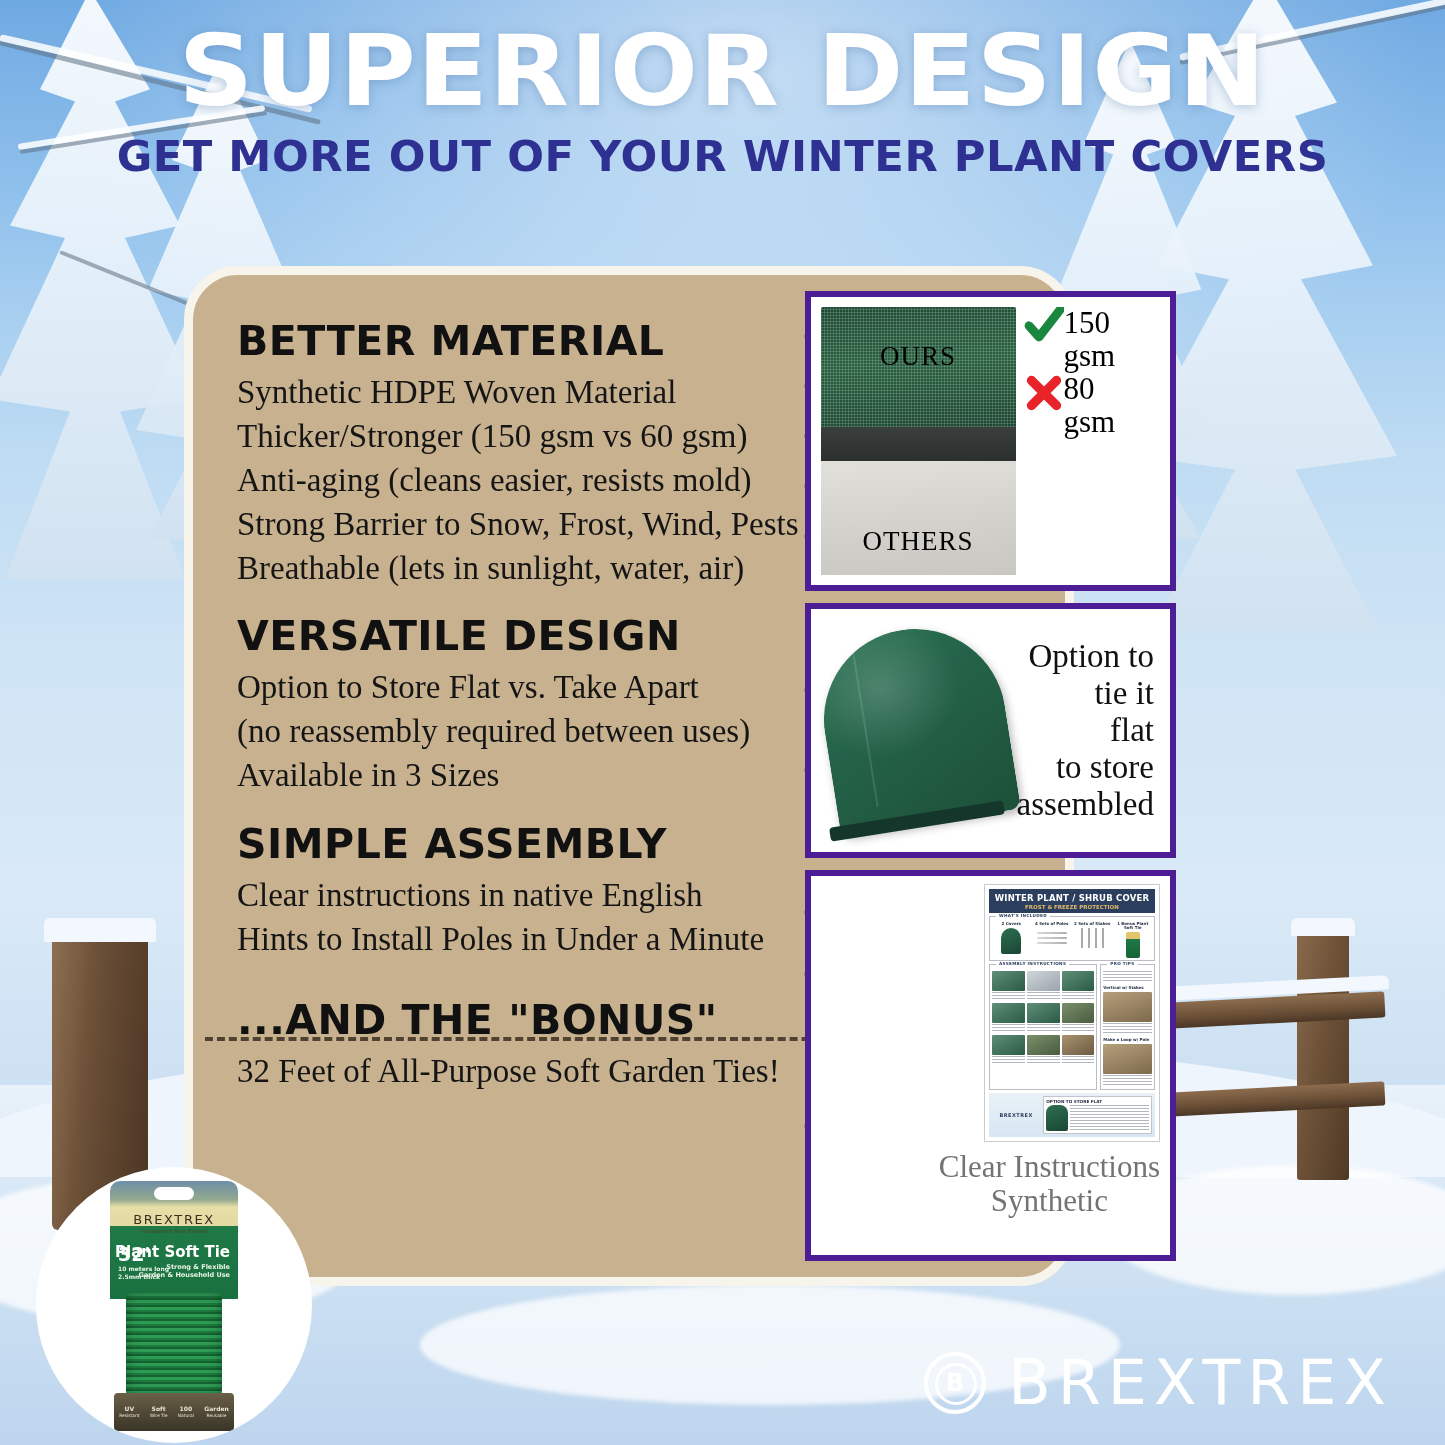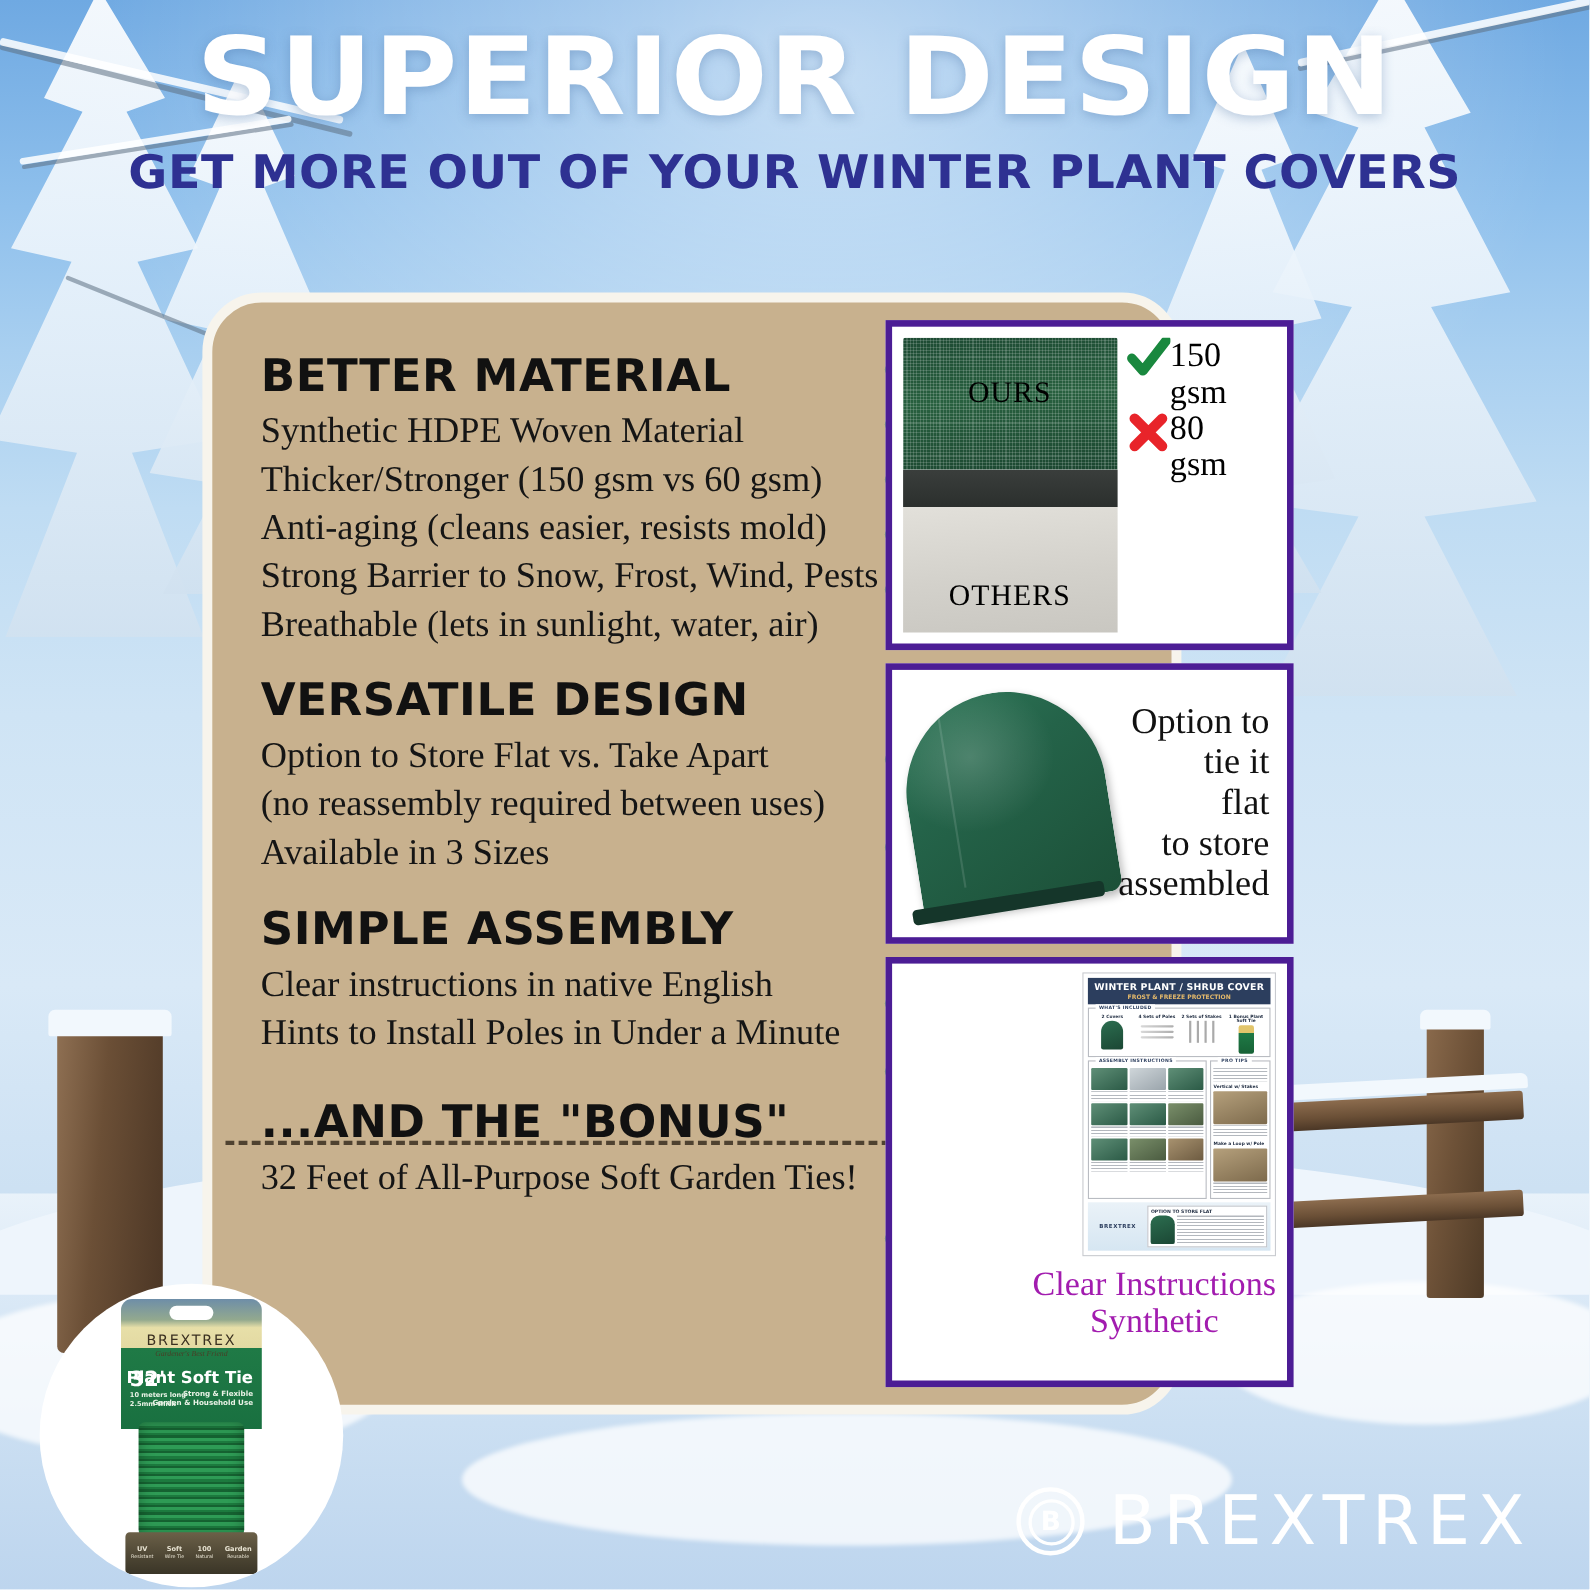--- a/index.html
+++ b/index.html
@@ -489,21 +489,21 @@
     height: 26px;
     background: repeating-linear-gradient(180deg, #9aa0a8 0 1px, #fff 1px 3px);
     opacity: .75;
   }
   .sheet-caption {
     margin-top: 8px;
     text-align: center;
     font-family: "Liberation Serif", serif;
     font-size: 31px;
     line-height: 1.1;
-    color: #a21caf;
+    color: #737373;
   }
 
   
   .product-circle {
     position: absolute;
     left: 36px;
     bottom: 2px;
     width: 276px;
     height: 276px;
     border-radius: 50%;

